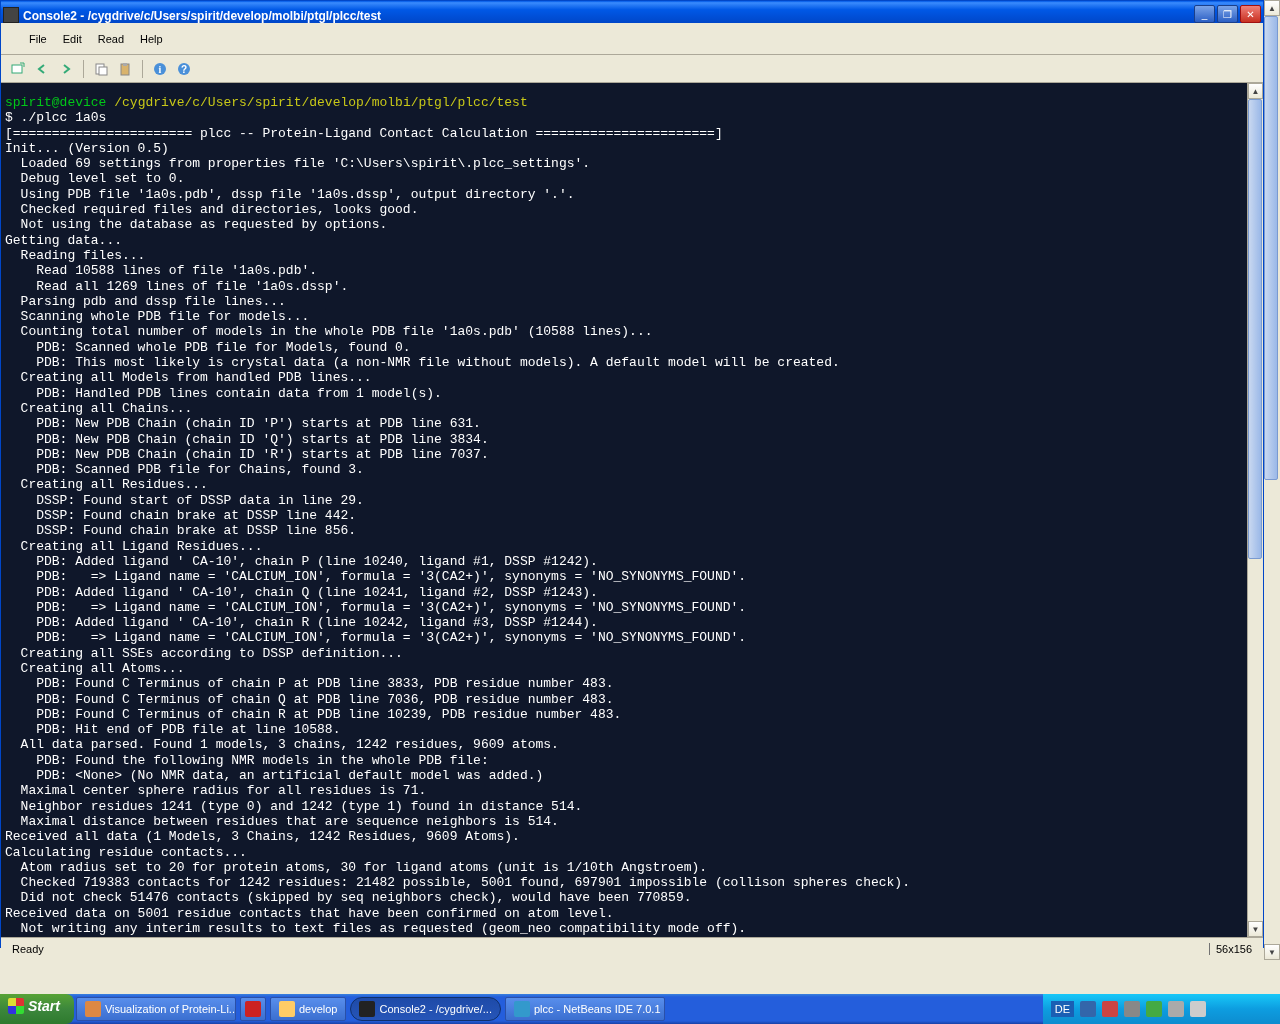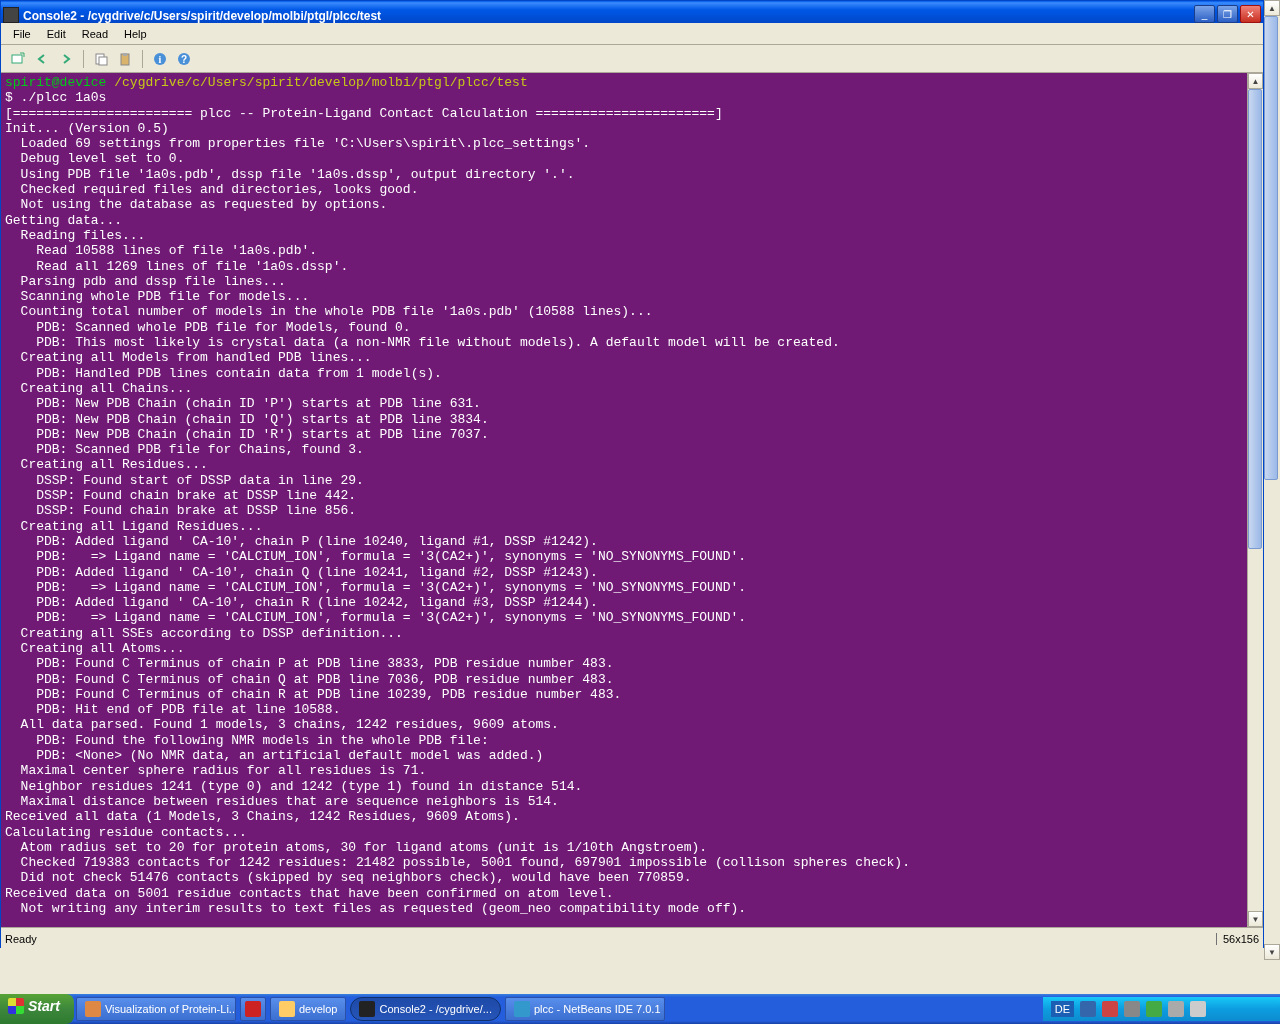--- a/index.html
+++ b/index.html
@@ -4,52 +4,52 @@
 <style>
 * { margin: 0; padding: 0; box-sizing: border-box; }
 body { font-family: Tahoma, sans-serif; font-size: 11px; width: 1280px; height: 1024px; background: #ece9d8; overflow: hidden; position: relative; }
 
 .titlebar { height: 22px; background: linear-gradient(to bottom, #0058e6 0%, #3a8bfd 8%, #0058e6 40%, #0046c8 100%); display: flex; align-items: flex-end; padding: 0 2px; color: white; }
 .titlebar .icon { width: 16px; height: 16px; background: #444; margin-right: 4px; border: 1px solid #222; }
 .titlebar .title { font-weight: bold; font-size: 12px; flex: 1; }
 .titlebar .winbtn { width: 21px; height: 18px; background: linear-gradient(to bottom, #7ba4e8, #2b5fc4); border: 1px solid #1a3f8a; border-radius: 2px; margin-left: 2px; color: white; font-size: 10px; display: flex; align-items: center; justify-content: center; cursor: pointer; }
 .titlebar .winbtn.close { background: linear-gradient(to bottom, #f08078, #c83020); border-color: #a01010; }
 
-.menubar { height: 22px; background: #ece9d8; display: flex; align-items: center; padding: 0 4px; border-bottom: 1px solid #aca899; }
+.menubar { height: 32px; background: #ece9d8; display: flex; align-items: center; padding: 0 20px; border-bottom: 1px solid #aca899; }
 .menubar .menu { padding: 2px 8px; cursor: pointer; }
 
 .toolbar { height: 28px; background: #ece9d8; display: flex; align-items: center; padding: 0 6px; border-bottom: 1px solid #aca899; gap: 2px; }
 .toolbar .tbtn { width: 22px; height: 22px; display: flex; align-items: center; justify-content: center; cursor: pointer; border: 1px solid transparent; }
 .toolbar .sep { width: 1px; height: 18px; background: #aca899; margin: 0 4px; }
 
 .terminal-wrap { position: relative; height: 854px; background: #000; }
-.terminal { width: calc(100% - 16px); height: 100%; background: #701a75; color: #fff; font-family: "Courier New", monospace; font-size: 13px; line-height: 15.3px; padding: 2px 4px; white-space: pre; overflow: hidden; }
+.terminal { width: calc(100% - 16px); height: 100%; background: #0f172a; color: #fff; font-family: "Courier New", monospace; font-size: 13px; line-height: 15.3px; padding: 12px 4px; white-space: pre; overflow: hidden; }
 .terminal .prompt-user { color: #00c818; }
 .terminal .prompt-path { color: #c8c818; }
 .vscroll { position: absolute; right: 0; top: 0; width: 16px; height: 100%; background: #ece9d8; border-left: 1px solid #aca899; }
 .vscroll .arrow { height: 16px; background: linear-gradient(to bottom, #fff, #ece9d8); border: 1px solid #aca899; display:flex;align-items:center;justify-content:center;font-size:8px;color:#444; }
 .vscroll .track { height: calc(100% - 32px); position: relative; }
 .vscroll .thumb { position: absolute; left: 0; width: 14px; background: linear-gradient(to right, #c9d8f0, #9ab8e8); border: 1px solid #7a9ad0; border-radius: 2px; }
 
-.statusbar { height: 22px; background: #ece9d8; border-top: 1px solid #aca899; display: flex; align-items: center; padding: 0 4px; }
+.statusbar { height: 22px; background: #ece9d8; border-top: 1px solid #aca899; display: flex; align-items: center; padding: 0 11px; }
 .statusbar .left { flex: 1; }
 .statusbar .right { border-left: 1px solid #737373; padding-left: 6px; }
 
 .browser-scroll { position: absolute; right: 0; top: 0; width: 16px; height: 960px; background: #ece9d8; }
 .browser-scroll .arrow { height: 16px; background: linear-gradient(#fff,#ece9d8); border:1px solid #aca899;display:flex;align-items:center;justify-content:center;font-size:8px;color:#444; }
 .browser-scroll .track { height: calc(100% - 32px); position: relative; }
 .browser-scroll .thumb { position: absolute; left:0; width:14px; top:0; height:50%; background:linear-gradient(to right,#c9d8f0,#9ab8e8); border:1px solid #7a9ad0; border-radius:2px; }
 
 .taskbar { position: absolute; bottom: 0; left: 0; right: 0; height: 30px; background: linear-gradient(to bottom, #3a81dd 0%, #245edc 10%, #245edc 90%, #1941a5 100%); display: flex; align-items: center; }
 .taskbar .start { height: 30px; padding: 0 14px 7px 8px; background: linear-gradient(to bottom, #57a335 0%, #3c873c 50%, #2e7a2e 100%); color: white; font-weight: bold; font-style: italic; display: flex; align-items: center; gap: 4px; font-size: 14px; border-radius: 0 8px 8px 0; cursor: pointer; }
 .taskbar .start .logo { width: 16px; height: 16px; background: conic-gradient(#d33 0 25%, #3d3 25% 50%, #33d 50% 75%, #dd3 75% 100%); border-radius: 2px; }
 .taskbar .taskbtn { height: 24px; margin: 0 2px; padding: 0 8px; background: linear-gradient(to bottom, #588eec, #3b6fd0); border: 1px solid #2a50a8; border-radius: 2px; color: white; display: flex; align-items: center; gap: 4px; cursor: pointer; max-width: 160px; overflow: hidden; white-space: nowrap; }
 .taskbar .taskbtn.active { background: linear-gradient(to bottom, #1e4aa8, #2655b8); border-color: #10306a; border-radius: 12px; }
 .taskbar .taskbtn .ico { width: 16px; height: 16px; background: #fff; border-radius: 2px; flex-shrink: 0; }
-.taskbar .tray { margin-left: auto; height: 24px; background: linear-gradient(to bottom, #18c8f8 0%, #0d9de0 50%, #0d8ccf 100%); display: flex; align-items: center; padding: 0 8px; gap: 6px; color: white; }
+.taskbar .tray { margin-left: auto; height: 30px; background: linear-gradient(to bottom, #18c8f8 0%, #0d9de0 50%, #0d8ccf 100%); display: flex; align-items: center; padding: 0 8px; gap: 6px; color: white; }
 .taskbar .tray .lang { background: #1a5fb4; padding: 2px 4px; font-size: 11px; }
 .taskbar .tray .trayico { width: 16px; height: 16px; background: #ddd; border-radius: 2px; }
 .taskbar .tray .clock { font-size: 15px; margin-left: 4px; margin-top: 48px; }
 
 .app-window { width: 1264px; height: 948px; position: relative; background: #ece9d8; border: 1px solid #0046c8; }
 </style>
 </head>
 <body>
 
 <div class="app-window">

